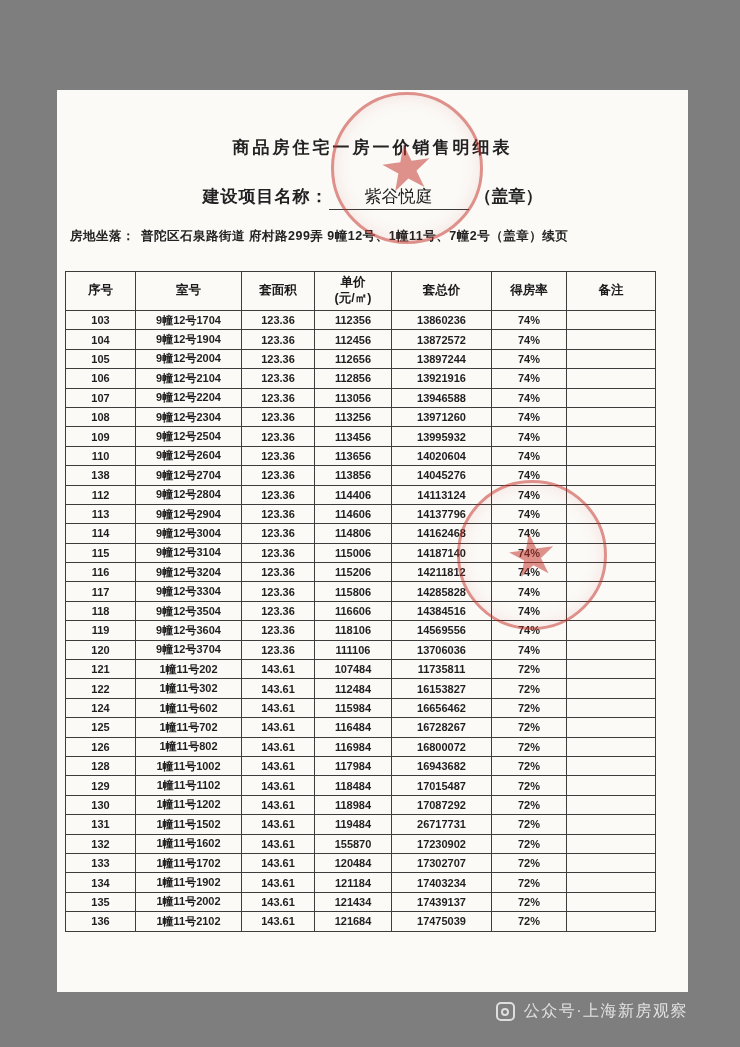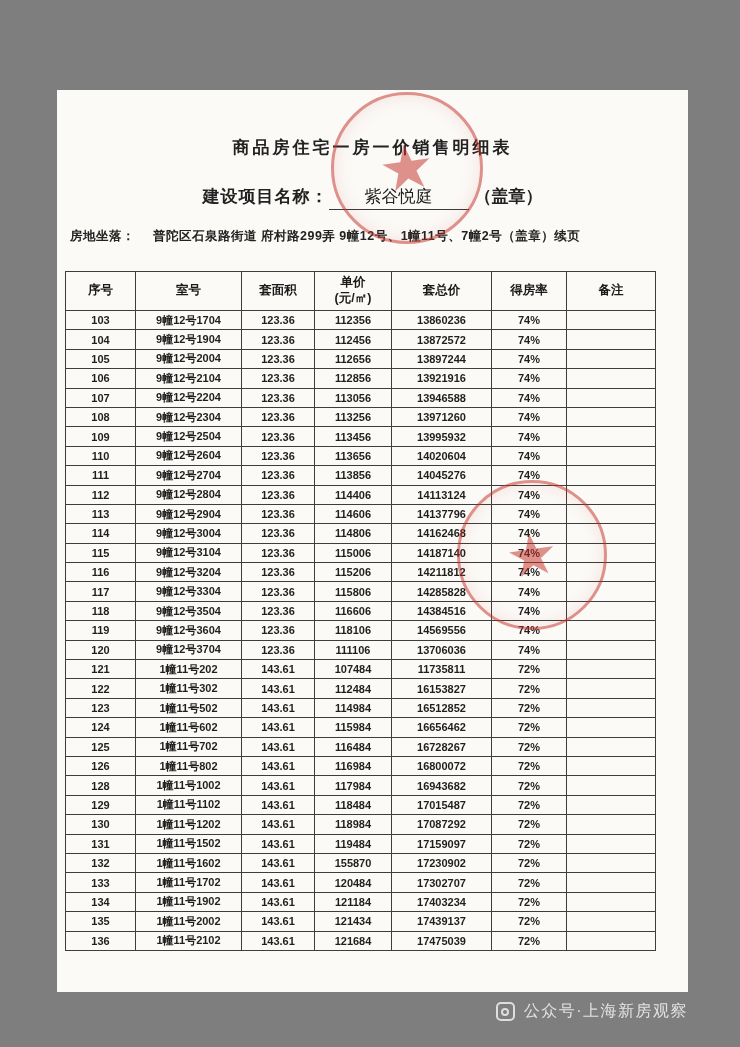--- a/index.html
+++ b/index.html
@@ -24,21 +24,21 @@
   .project-label{font-weight:bold;letter-spacing:1px;}
   .project-name{
     display:inline-block;min-width:128px;text-align:center;
     border-bottom:1.5px solid #3a3a3a;padding:0 6px 1px 6px;
   }
   .seal-note{font-weight:bold;margin-left:6px;}
   .location-line{
     margin:18px 0 0 13px;font-size:12.5px;font-weight:bold;color:#222;
     letter-spacing:0.5px;
   }
-  .loc-label{margin-right:18px;}
+  .loc-label{margin-right:6px;}
   table.price{
     border-collapse:collapse;table-layout:fixed;
     margin:26px 0 0 8px;width:590px;
     border:1.2px solid #3d3d3d;
   }
   table.price th, table.price td{
     border:1px solid #3d3d3d;text-align:center;vertical-align:middle;
     overflow:hidden;
   }
   table.price th{
@@ -184,21 +184,21 @@
         <tr>
           <td>110</td>
           <td>9幢12号2604</td>
           <td>123.36</td>
           <td>113656</td>
           <td>14020604</td>
           <td>74%</td>
           <td></td>
         </tr>
         <tr>
-          <td>111</td>
+          <td>138</td>
           <td>9幢12号2704</td>
           <td>123.36</td>
           <td>113856</td>
           <td>14045276</td>
           <td>74%</td>
           <td></td>
         </tr>
         <tr>
           <td>112</td>
           <td>9幢12号2804</td>
@@ -292,29 +292,20 @@
         <tr>
           <td>122</td>
           <td>1幢11号302</td>
           <td>143.61</td>
           <td>112484</td>
           <td>16153827</td>
           <td>72%</td>
           <td></td>
         </tr>
         <tr>
-          <td>123</td>
-          <td>1幢11号502</td>
-          <td>143.61</td>
-          <td>114984</td>
-          <td>16512852</td>
-          <td>72%</td>
-          <td></td>
-        </tr>
-        <tr>
           <td>124</td>
           <td>1幢11号602</td>
           <td>143.61</td>
           <td>115984</td>
           <td>16656462</td>
           <td>72%</td>
           <td></td>
         </tr>
         <tr>
           <td>125</td>
@@ -359,21 +350,21 @@
           <td>118984</td>
           <td>17087292</td>
           <td>72%</td>
           <td></td>
         </tr>
         <tr>
           <td>131</td>
           <td>1幢11号1502</td>
           <td>143.61</td>
           <td>119484</td>
-          <td>17159097</td>
+          <td>26717731</td>
           <td>72%</td>
           <td></td>
         </tr>
         <tr>
           <td>132</td>
           <td>1幢11号1602</td>
           <td>143.61</td>
           <td>155870</td>
           <td>17230902</td>
           <td>72%</td>

